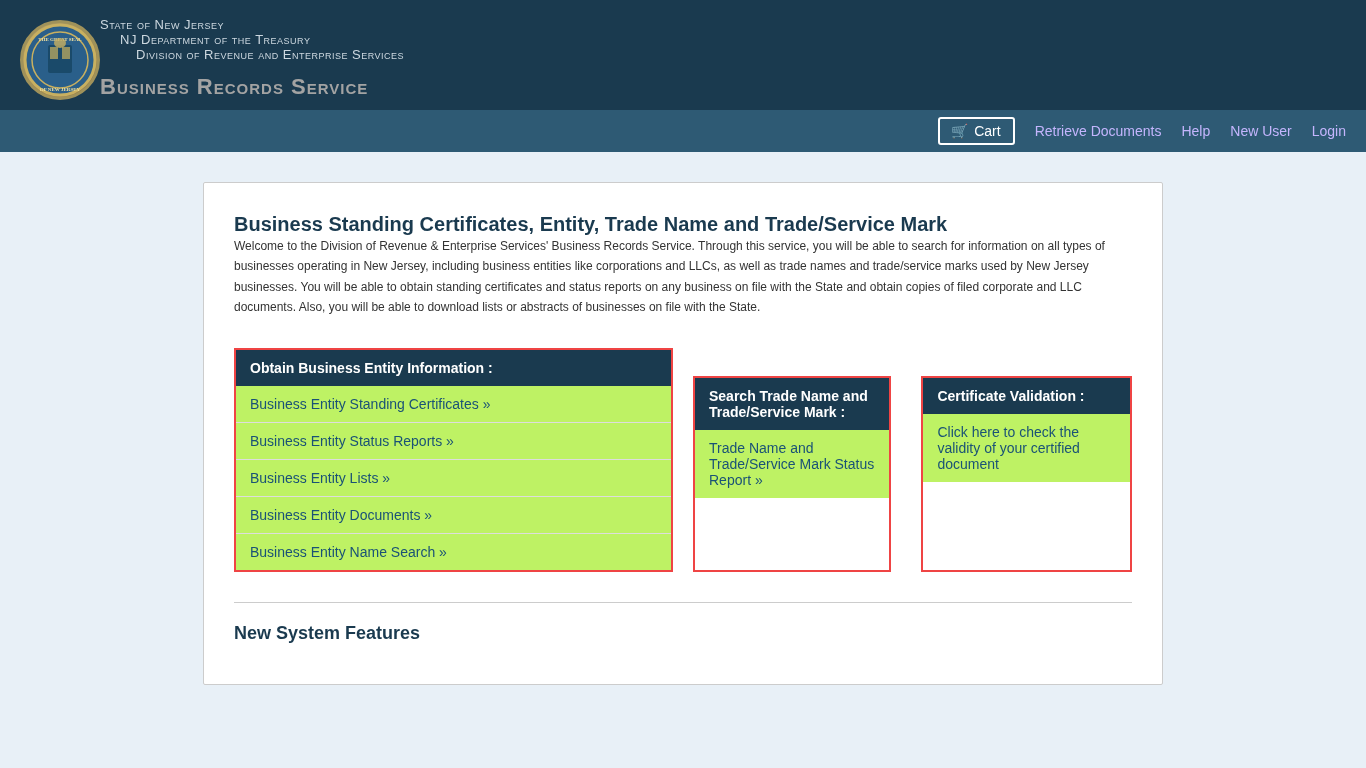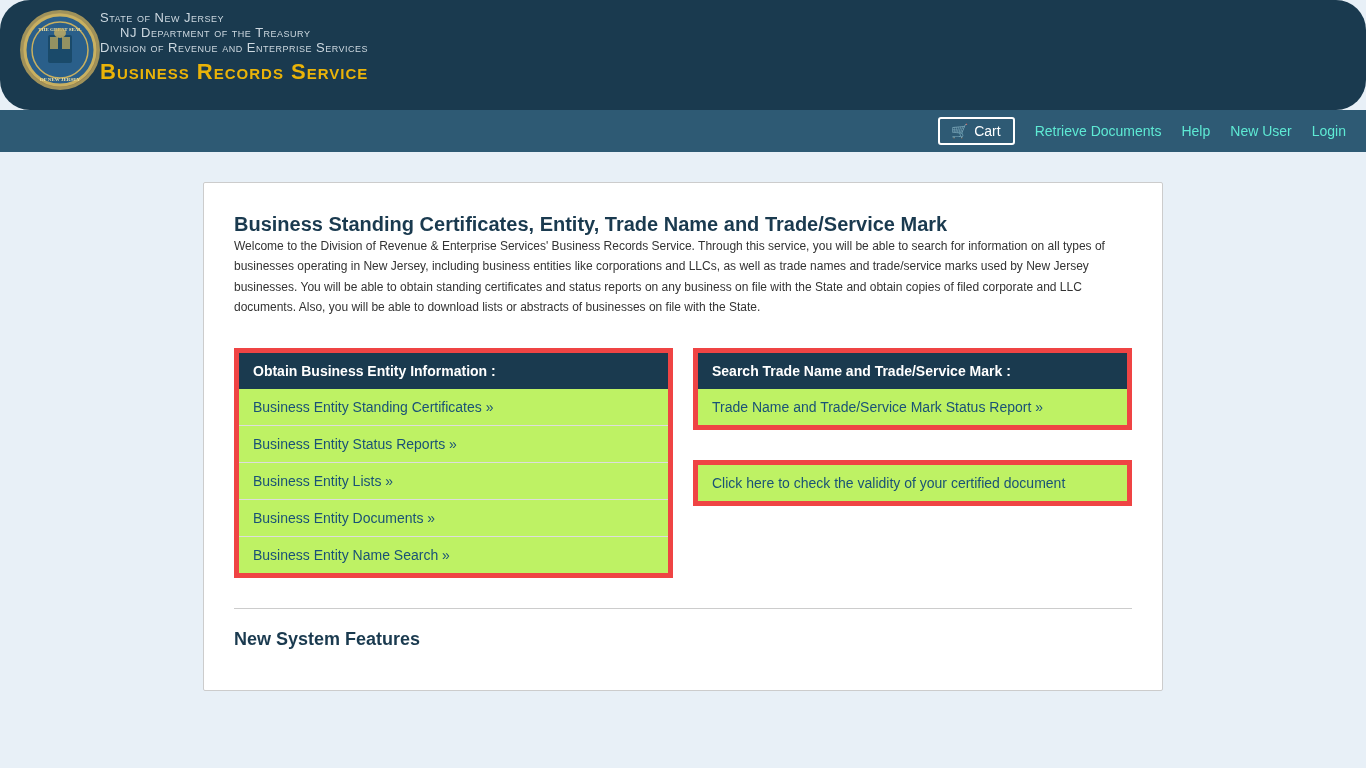--- a/index.html
+++ b/index.html
@@ -2,42 +2,41 @@
 <html><head>
   <meta charset="utf-8">
   <style>
     * { margin: 0; padding: 0; box-sizing: border-box; }
     body { font-family: Arial, sans-serif; font-size: 14px; color: #333; background: #e8f0f7; }
 
     
     .header {
       background: #1a3a4f;
       display: flex;
-      align-items: flex-start;
+      align-items: flex-end;
       padding: 10px 20px;
       min-height: 110px;
-      border-radius: 30px;
     }
     .header-text { color: #cdd8e0; }
     .header-text .line1 { font-size: 13px; font-variant: small-caps; letter-spacing: 0.5px; }
     .header-text .line2 { font-size: 13px; font-variant: small-caps; letter-spacing: 0.5px; margin-left: 20px; }
-    .header-text .line3 { font-size: 13px; font-variant: small-caps; letter-spacing: 0.5px; }
-    .header-text .line4 { font-size: 22px; font-weight: bold; font-variant: small-caps; color: #eab308; margin-top: 4px; letter-spacing: 1px; }
+    .header-text .line3 { font-size: 13px; font-variant: small-caps; letter-spacing: 0.5px; padding-left: 36px; }
+    .header-text .line4 { font-size: 22px; font-weight: bold; font-variant: small-caps; color: #a3a3a3; margin-top: 12px; letter-spacing: 1px; }
 
     
     .navbar {
       background: #2e5a74;
       display: flex;
       align-items: center;
       justify-content: flex-end;
       padding: 0 20px;
       height: 42px;
     }
     .navbar a {
-      color: #5eead4;
+      color: #c4b5fd;
       text-decoration: none;
       margin-left: 20px;
       font-size: 14px;
     }
     .cart-btn {
       background: #2e5a74;
       border: 2px solid #fff;
       color: #fff;
       padding: 4px 12px;
       cursor: pointer;
@@ -75,21 +74,21 @@
 
     
     .grid-2col {
       display: grid;
       grid-template-columns: 1fr 1fr;
       gap: 20px;
       margin-bottom: 30px;
     }
 
     
-    .section-box { border: 5px solid #ef4444; }
+    .section-box { border: 2px solid #ef4444; }
     .section-header {
       background: #1a3a4f;
       color: #fff;
       padding: 10px 14px;
       font-size: 14px;
       font-weight: bold;
     }
     .section-links { padding: 0; }
     .section-link-item {
       border-bottom: 1px solid #ddd;
@@ -99,22 +98,23 @@
     .section-link-item:last-child { border-bottom: none; }
     .section-link-item a {
       color: #1a5276;
       text-decoration: none;
       font-size: 14px;
     }
 
     
     .right-col {
       display: flex;
-      flex-direction: column;
+      flex-direction: row;
       gap: 30px;
+      margin-top: 28px;
     }
 
     
     .new-features-title {
       font-size: 18px;
       color: #1a3a4f;
       font-weight: bold;
       margin-bottom: 0;
       border-top: 1px solid #ccc;
       padding-top: 20px;
@@ -207,20 +207,21 @@
         <div class="section-box">
           <div class="section-header">Search Trade Name and Trade/Service Mark :</div>
           <div class="section-links">
             <div class="section-link-item">
               <a href="#">Trade Name and Trade/Service Mark Status Report »</a>
             </div>
           </div>
         </div>
 
         <div class="section-box">
+          <div class="section-header">Certificate Validation :</div>
           <div class="section-links">
             <div class="section-link-item">
               <a href="#">Click here to check the validity of your certified document</a>
             </div>
           </div>
         </div>
 
       </div>
     </div>
 

